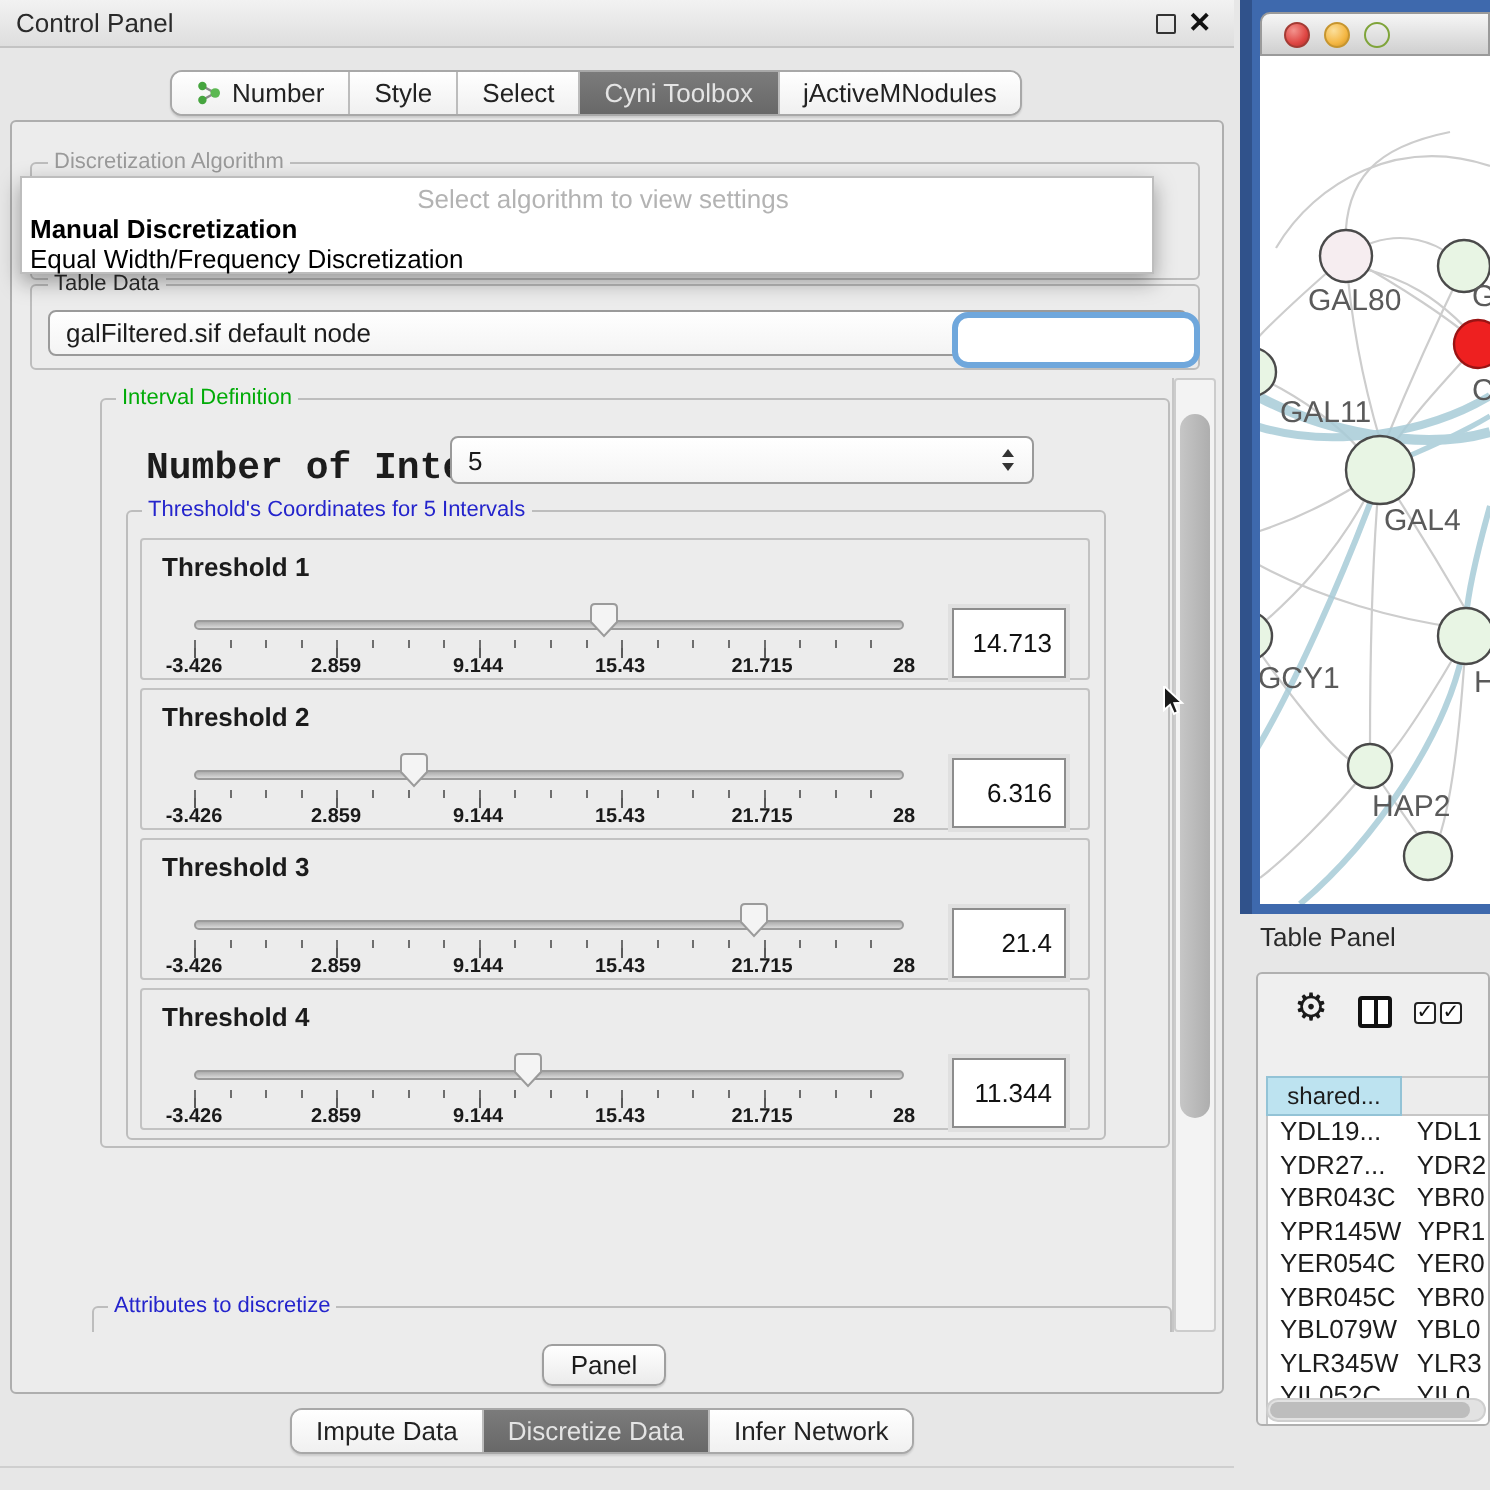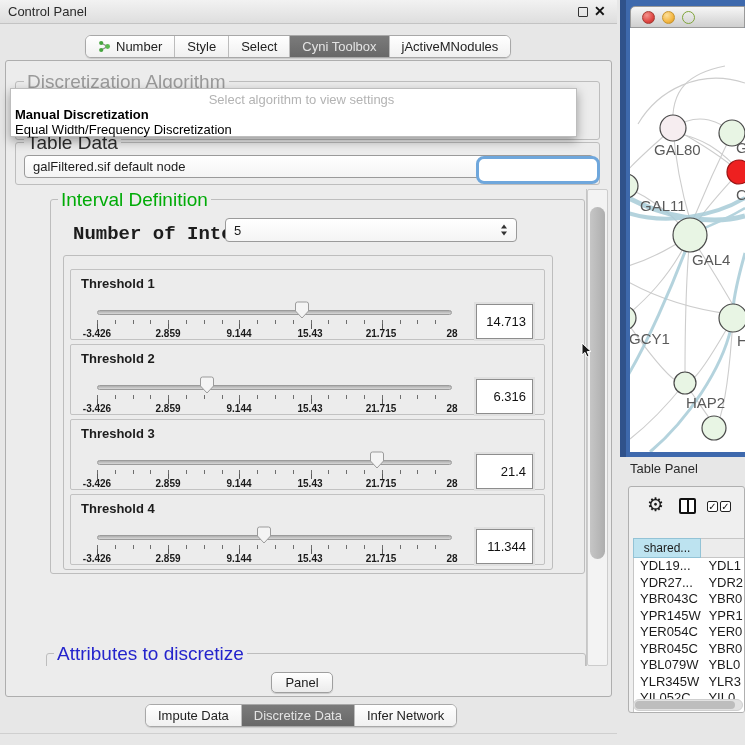--- a/index.html
+++ b/index.html
@@ -20,21 +20,21 @@
        background:#fff;box-shadow:0 1px 1px rgba(0,0,0,.12);}
   .seg .tab{display:flex;align-items:center;gap:5px;padding:0 12px;font-size:13px;color:#222;
        background:linear-gradient(#ffffff,#f0f0f0);border-left:1px solid #bcbcbc;white-space:nowrap;}
   .seg .tab:first-child{border-left:none;}
   .seg .tab.sel{background:linear-gradient(#7b7b7b,#686868);color:#e4e4e4;}
 
   
   .content{left:5px;top:60px;width:607px;height:637px;background:#ececec;
     border:1px solid #aeaeae;border-radius:3px;}
   .group{position:absolute;border:1px solid #bdbdbd;border-radius:3px;}
-  .gtitle{position:absolute;top:-8px;font-size:19px;background:#ececec;padding:0 3px;line-height:15px;}
+  .gtitle{position:absolute;top:-8px;font-size:11px;background:#ececec;padding:0 3px;line-height:15px;}
   .green{color:#00ab07;}
   .blue{color:#2424cc;}
   .gray{color:#9a9a9a;}
 
   
   .combo{position:absolute;background:linear-gradient(#ffffff,#f4f4f4);
      border:1px solid #9a9a9a;border-radius:4px;font-size:13px;display:flex;align-items:center;padding:0 8px;}
   .spin{position:absolute;right:8px;top:50%;transform:translateY(-50%);width:7px;height:11px;}
   .spin:before,.spin:after{content:"";position:absolute;left:0;border-left:3.5px solid transparent;border-right:3.5px solid transparent;}
   .spin:before{top:0;border-bottom:4.5px solid #333;}
@@ -173,20 +173,21 @@
 
       <div class="group" style="left:37px;top:10px;width:535px;height:375px;">
         <span class="gtitle green" style="left:7px;">Interval Definition</span>
         <span class="abs" style="left:22px;top:23px;font-size:19px;font-weight:bold;font-family:Liberation Mono, monospace;">Number of Intervals</span>
         <div class="combo" style="left:174px;top:18px;width:292px;height:24px;">
           <span>5</span>
           <span class="spin"></span>
         </div>
 
         <div class="group" style="left:12px;top:55px;width:490px;height:315px;">
+          <span class="gtitle blue" style="left:7px;">Threshold's Coordinates for 5 Intervals</span>
 
           <div class="tpanel" style="top:13px;left:6px;">
             <span class="tlabel">Threshold 1</span>
             <div class="trackzone">
               <div class="track"></div>
               <div class="thumb" style="left:57.7%">
                 <svg width="15" height="18" viewBox="0 0 15 18">
                     <path d="M3 1 h9 q2 0 2 2 v7 L7.5 17 L1 10 V3 q0-2 2-2 z" fill="#f4f4f4" stroke="#9b9b9b"></path>
                   </svg>
               </div>

